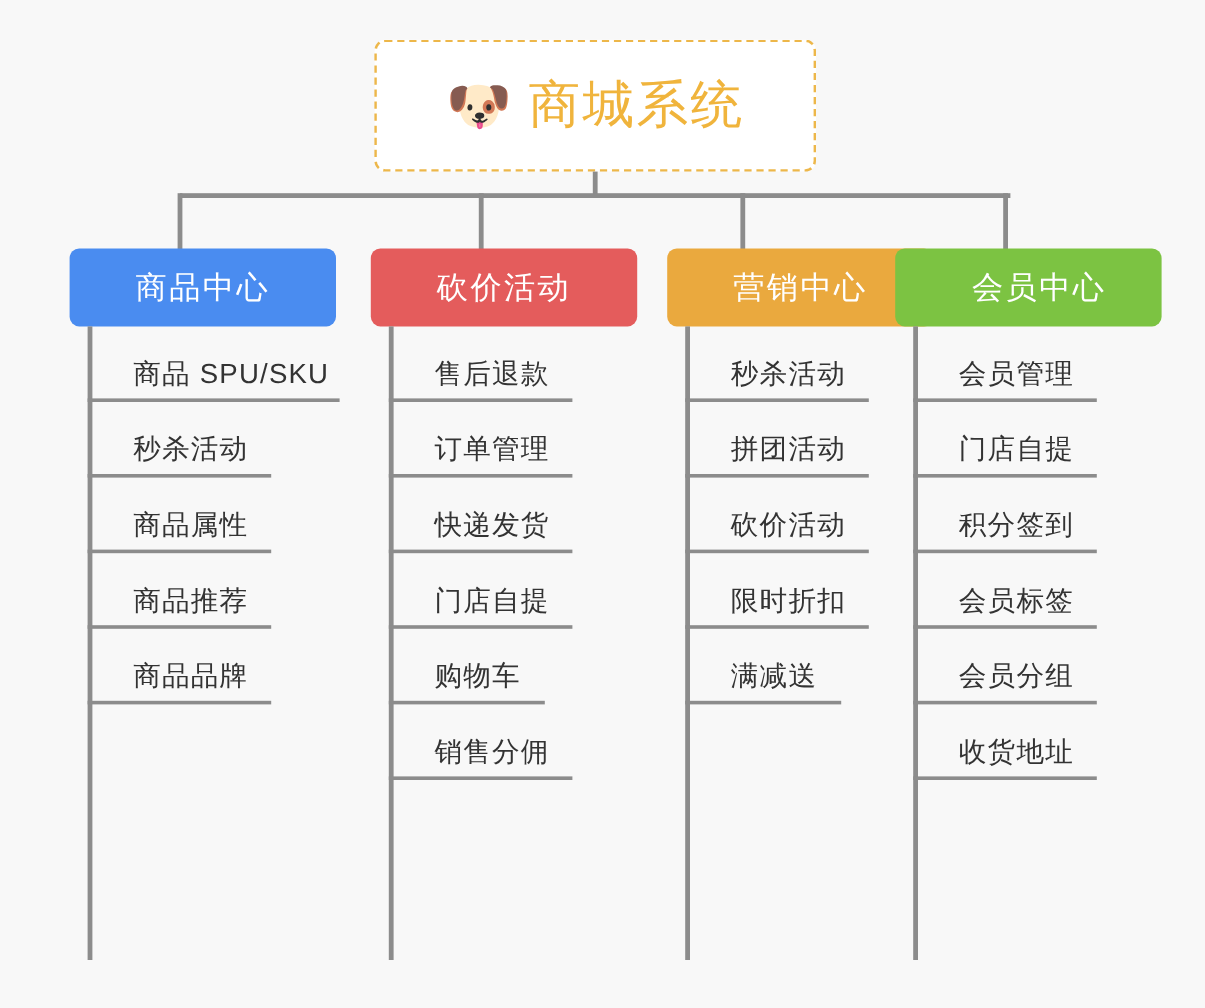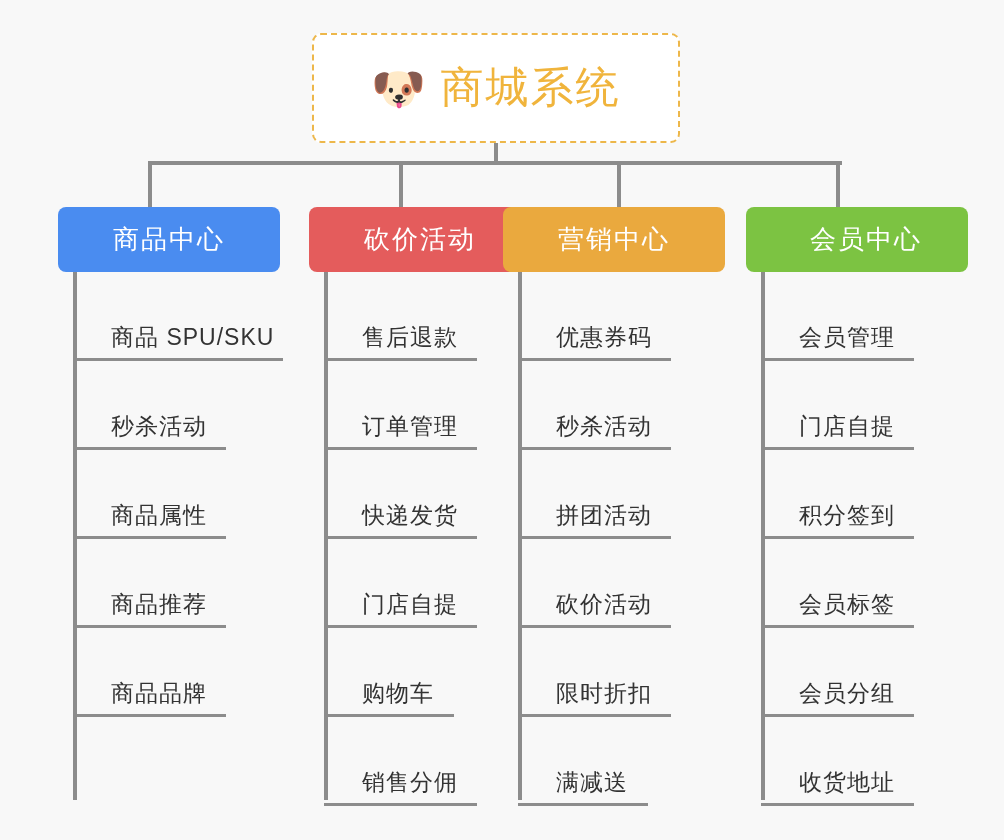--- a/index.html
+++ b/index.html
@@ -96,21 +96,21 @@
   }
 
   .leaf-list {
     position: absolute;
     left: 15px;
     top: 65px;
     width: 250px;
   }
   .leaf-item {
     position: relative;
-    height: 89px;
+    height: 63px;
     box-sizing: border-box;
   }
   .leaf-label {
     position: absolute;
     left: 38px;
     bottom: 8px;
     font-size: 23px;
     color: #333333;
     white-space: nowrap;
     letter-spacing: 1px;
@@ -192,28 +192,24 @@
           <div class="leaf-item">
             <span class="leaf-label">购物车</span>
             <div class="leaf-underline" style="width: 130px;"></div>
           </div>
           <div class="leaf-item">
             <span class="leaf-label">销售分佣</span>
             <div class="leaf-underline" style="width: 153px;"></div>
           </div>
         </div>
       </div>
-      <div class="branch" style="left: 503px; border-radius: 26px;">
+      <div class="branch" style="left: 556px; border-radius: 26px;">
         <div class="branch-header" style="background: rgb(234, 169, 62);">营销中心</div>
         <div class="branch-trunk"></div>
         <div class="leaf-list">
-          <div class="leaf-item">
-            <span class="leaf-label">优惠券码</span>
-            <div class="leaf-underline" style="width: 153px;"></div>
-          </div>
           <div class="leaf-item">
             <span class="leaf-label">秒杀活动</span>
             <div class="leaf-underline" style="width: 153px;"></div>
           </div>
           <div class="leaf-item">
             <span class="leaf-label">拼团活动</span>
             <div class="leaf-underline" style="width: 153px;"></div>
           </div>
           <div class="leaf-item">
             <span class="leaf-label">砍价活动</span>

